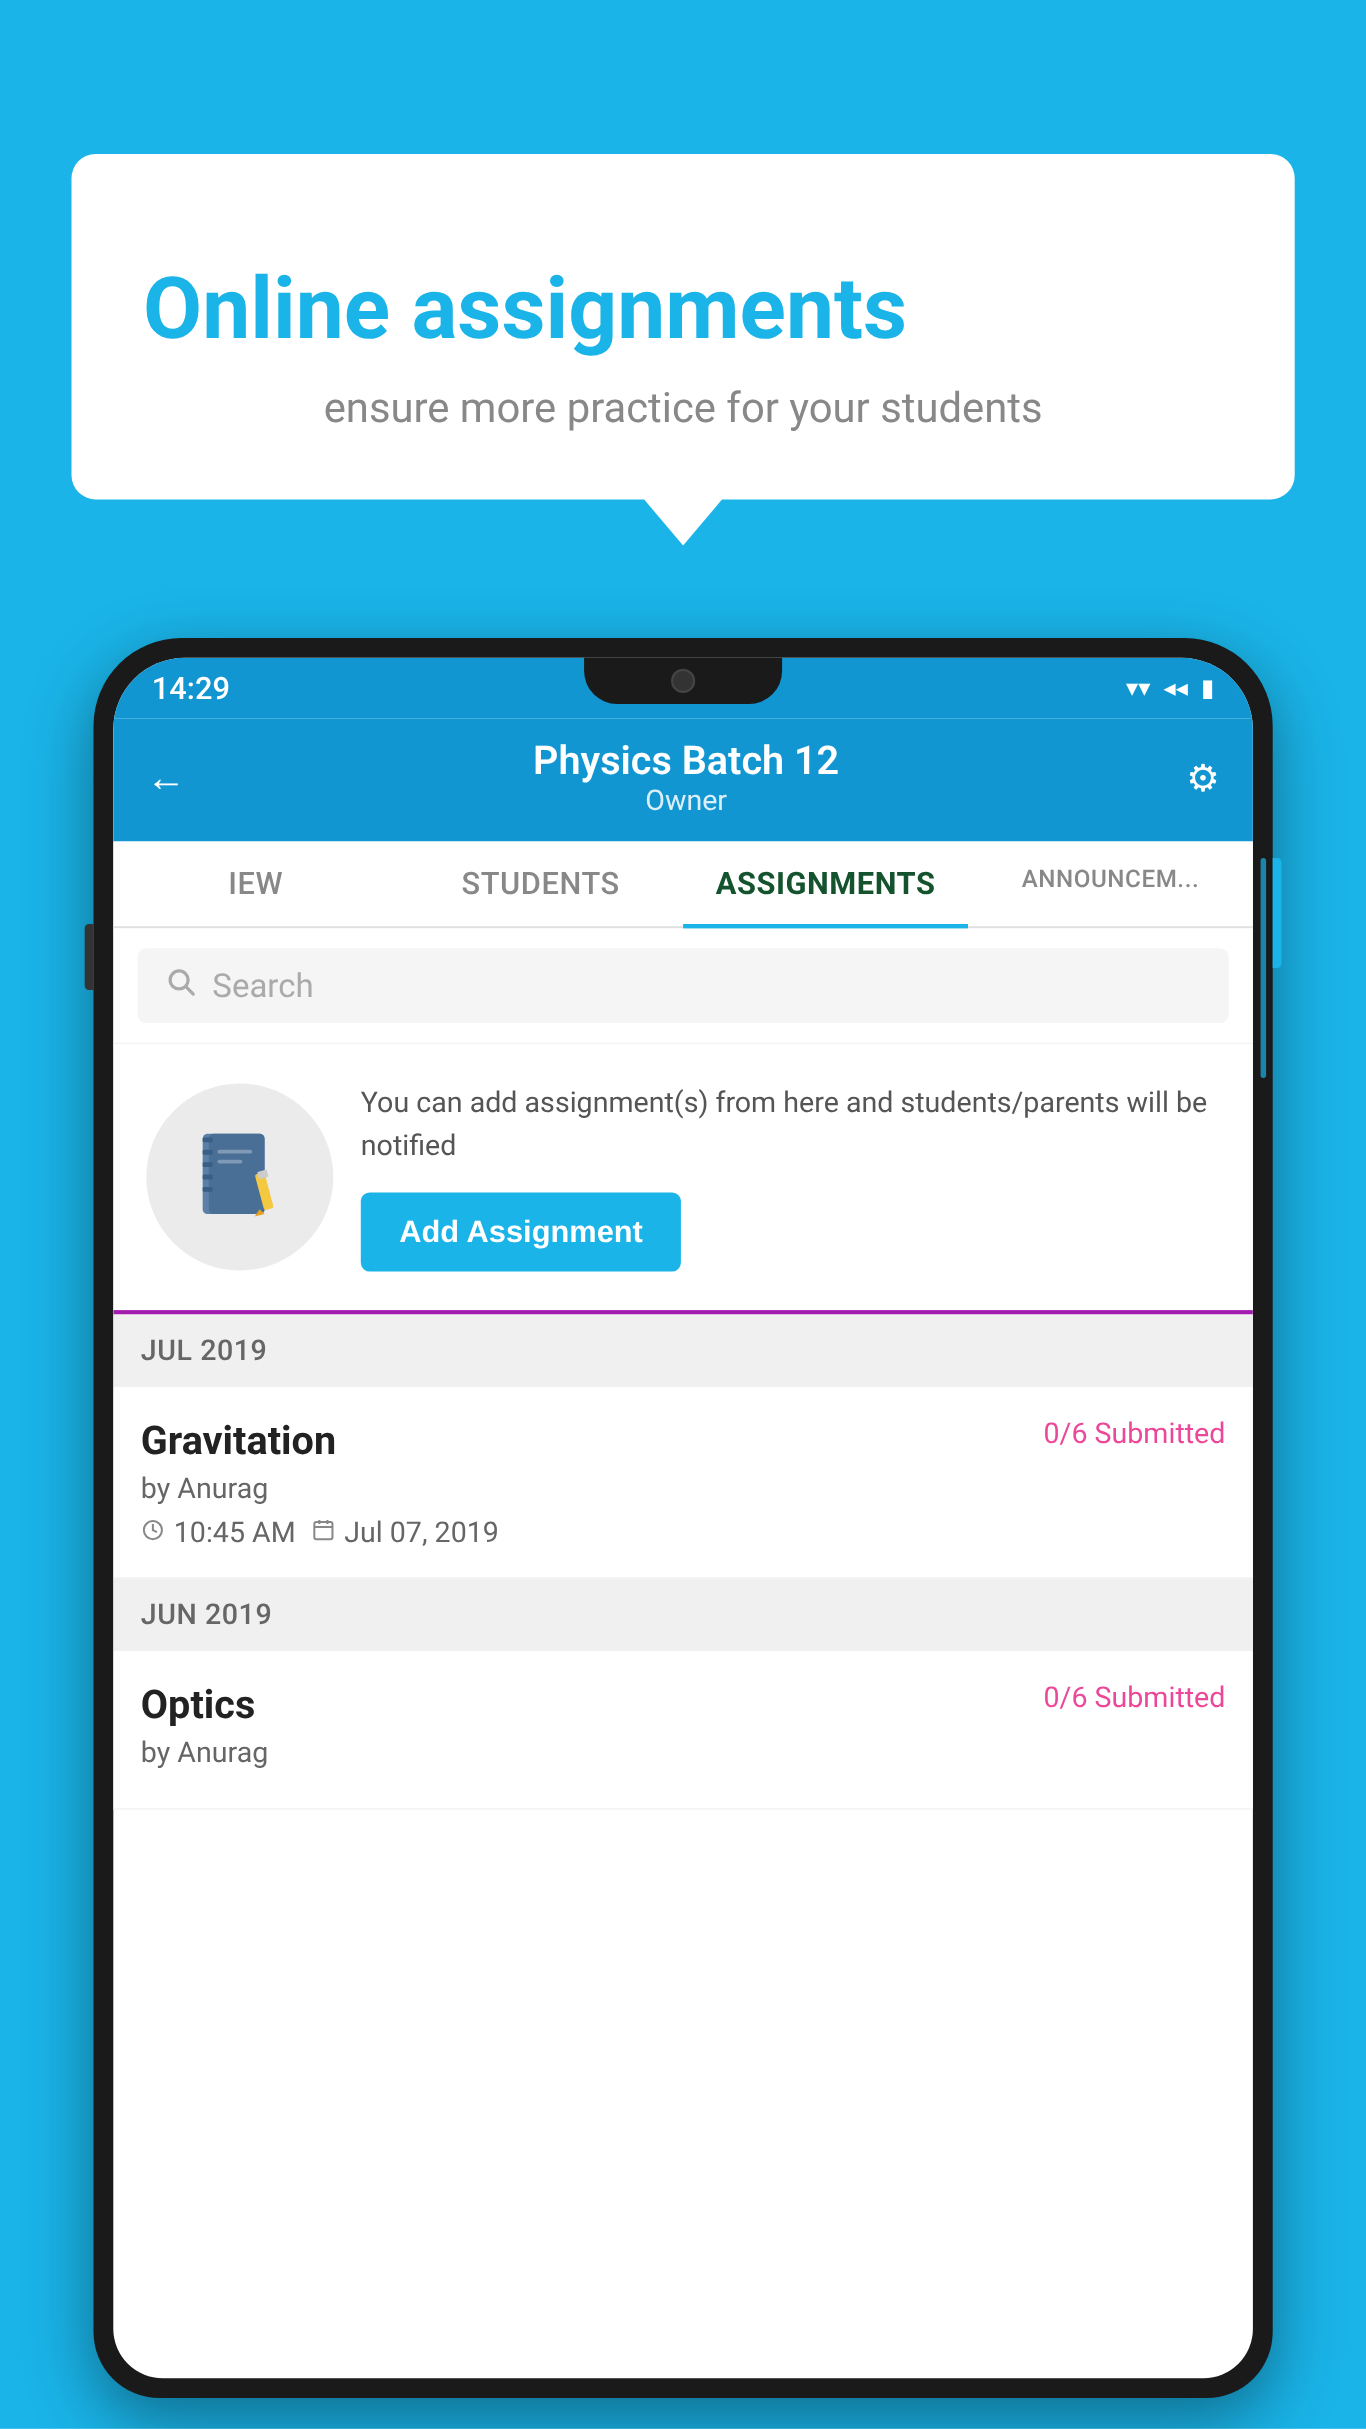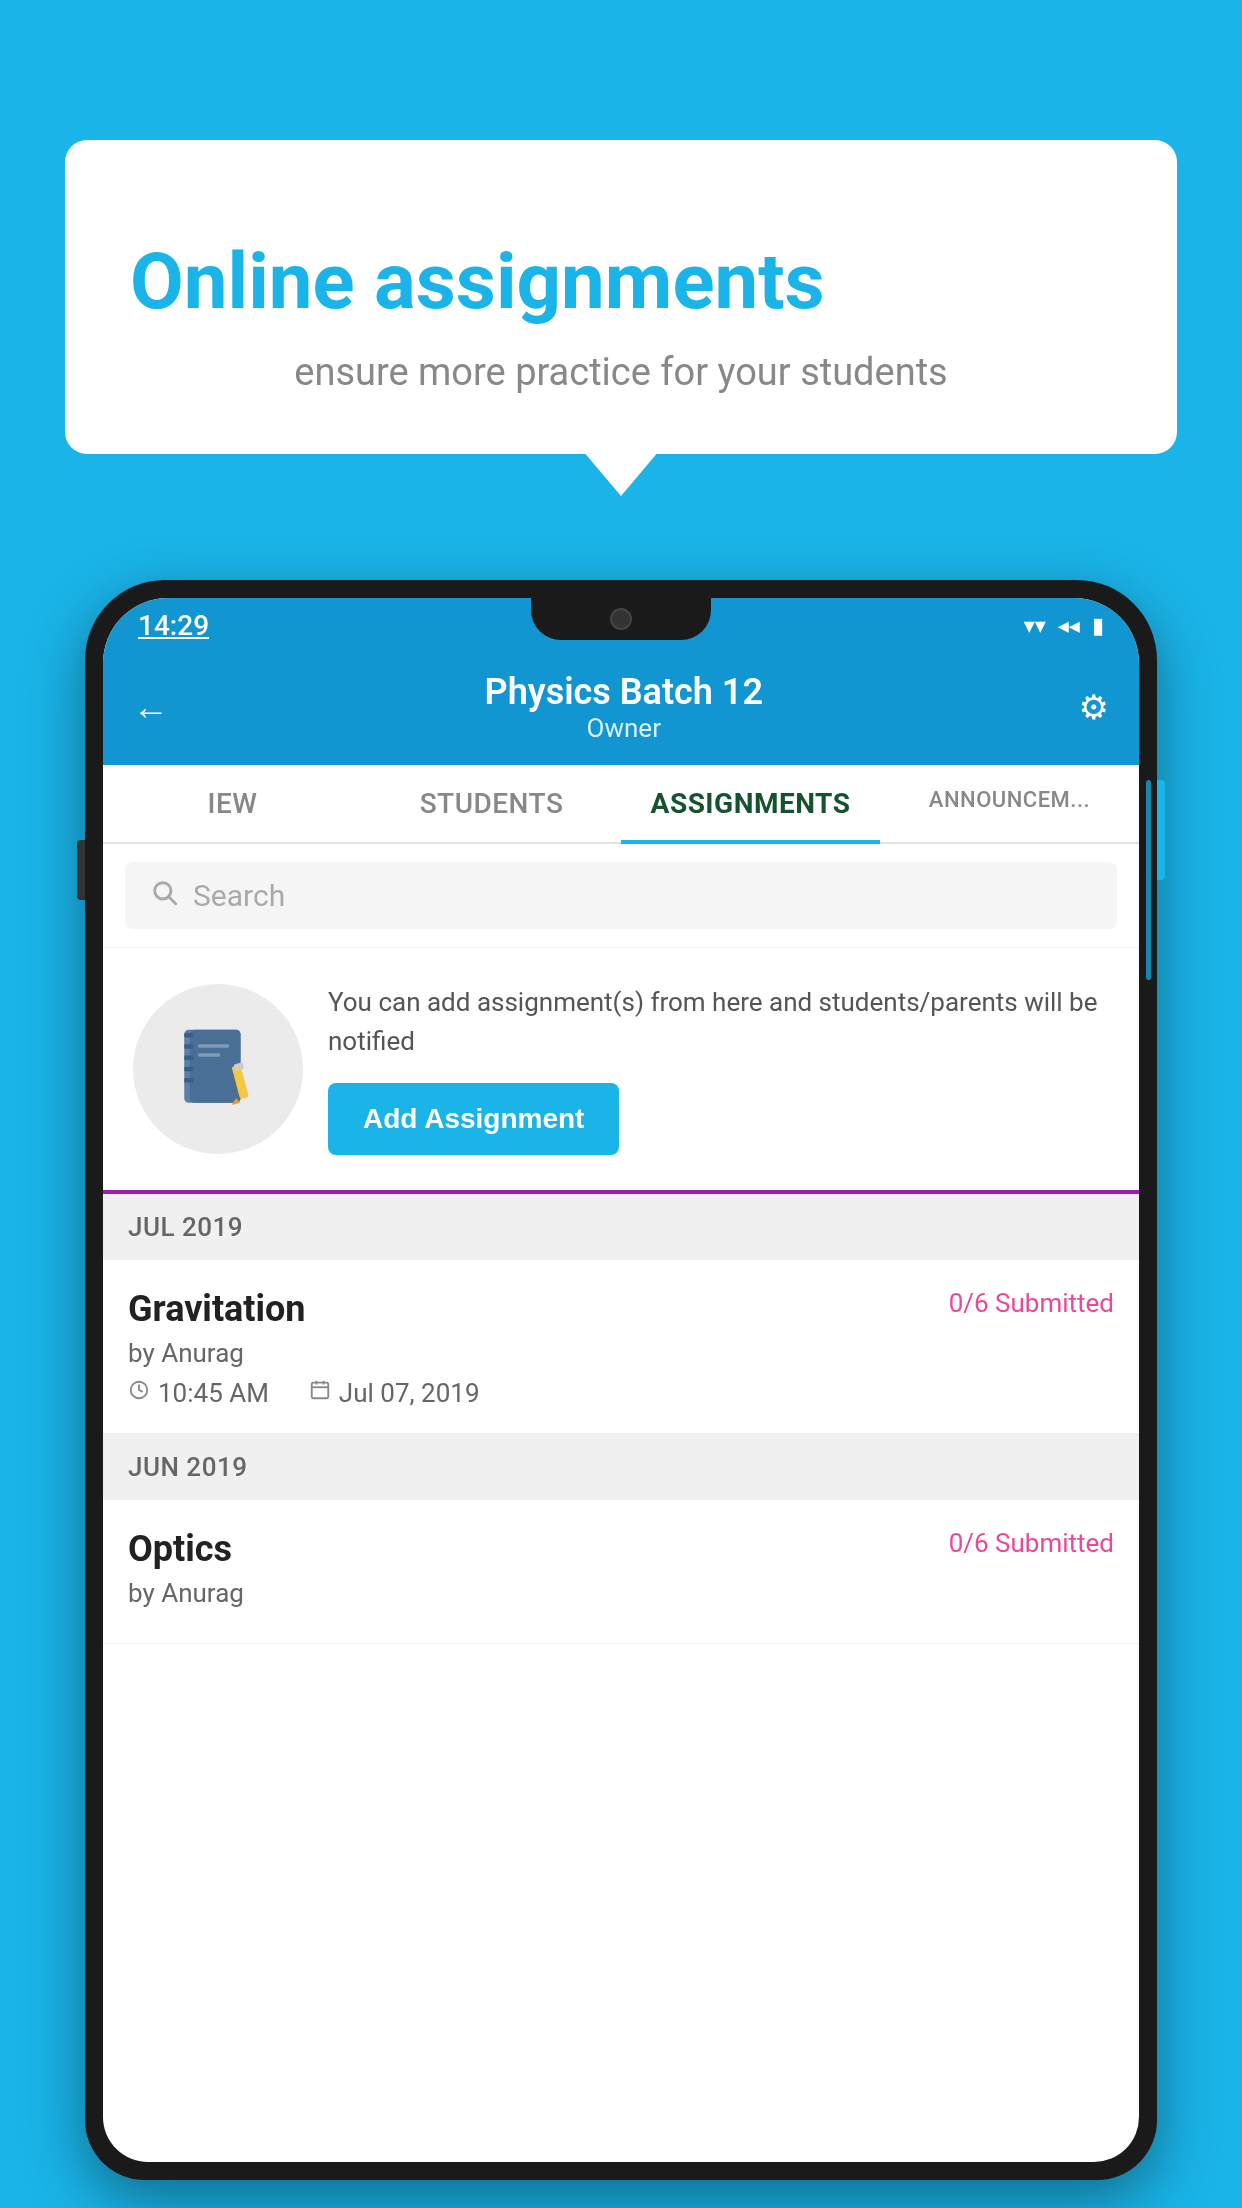--- a/index.html
+++ b/index.html
@@ -133,21 +133,20 @@
       display: flex;
       align-items: center;
       justify-content: space-between;
       padding: 0 35px;
     }
 
     .status-time {
       color: white;
       font-size: 28px;
       font-weight: 500;
-      text-decoration: underline;
     }
 
     .status-icons {
       display: flex;
       align-items: center;
       gap: 12px;
     }
 
     .wifi-icon, .signal-icon, .battery-icon {
       color: white;
@@ -333,21 +332,21 @@
 
     .assignment-author {
       font-size: 26px;
       color: #666;
       margin-bottom: 10px;
     }
 
     .assignment-meta {
       display: flex;
       align-items: center;
-      gap: 40px;
+      gap: 14px;
     }
 
     .meta-item {
       display: flex;
       align-items: center;
       gap: 8px;
       color: #666;
       font-size: 26px;
     }
 

